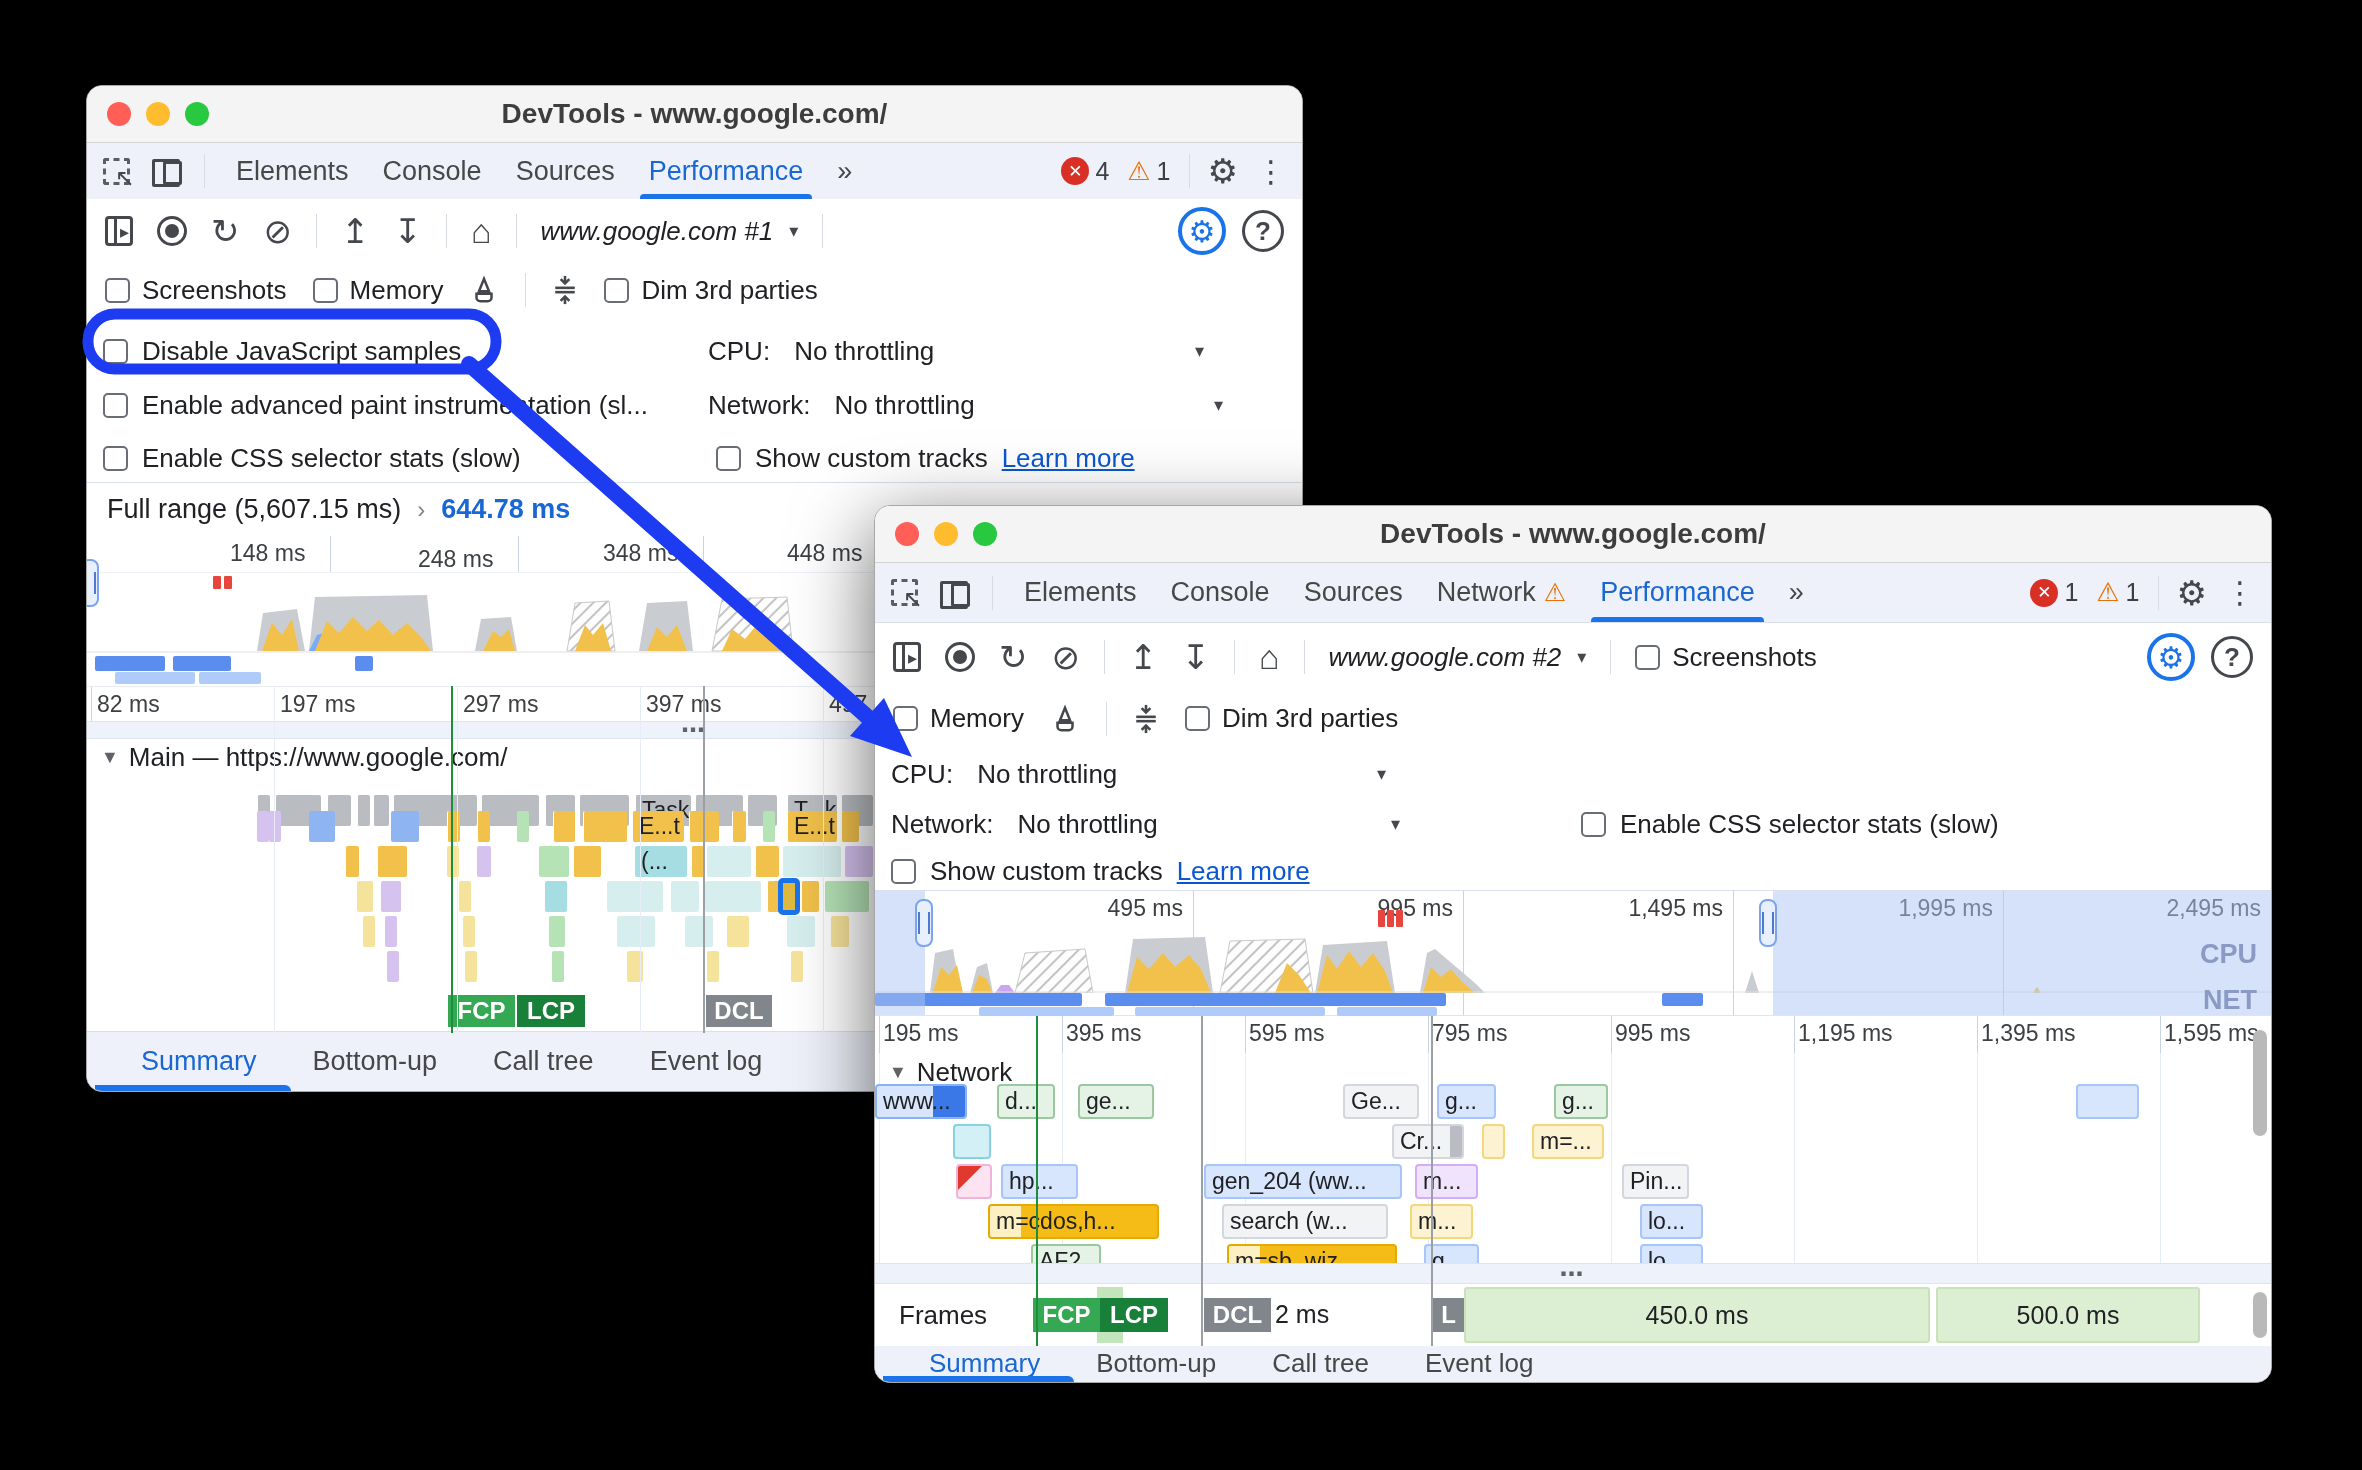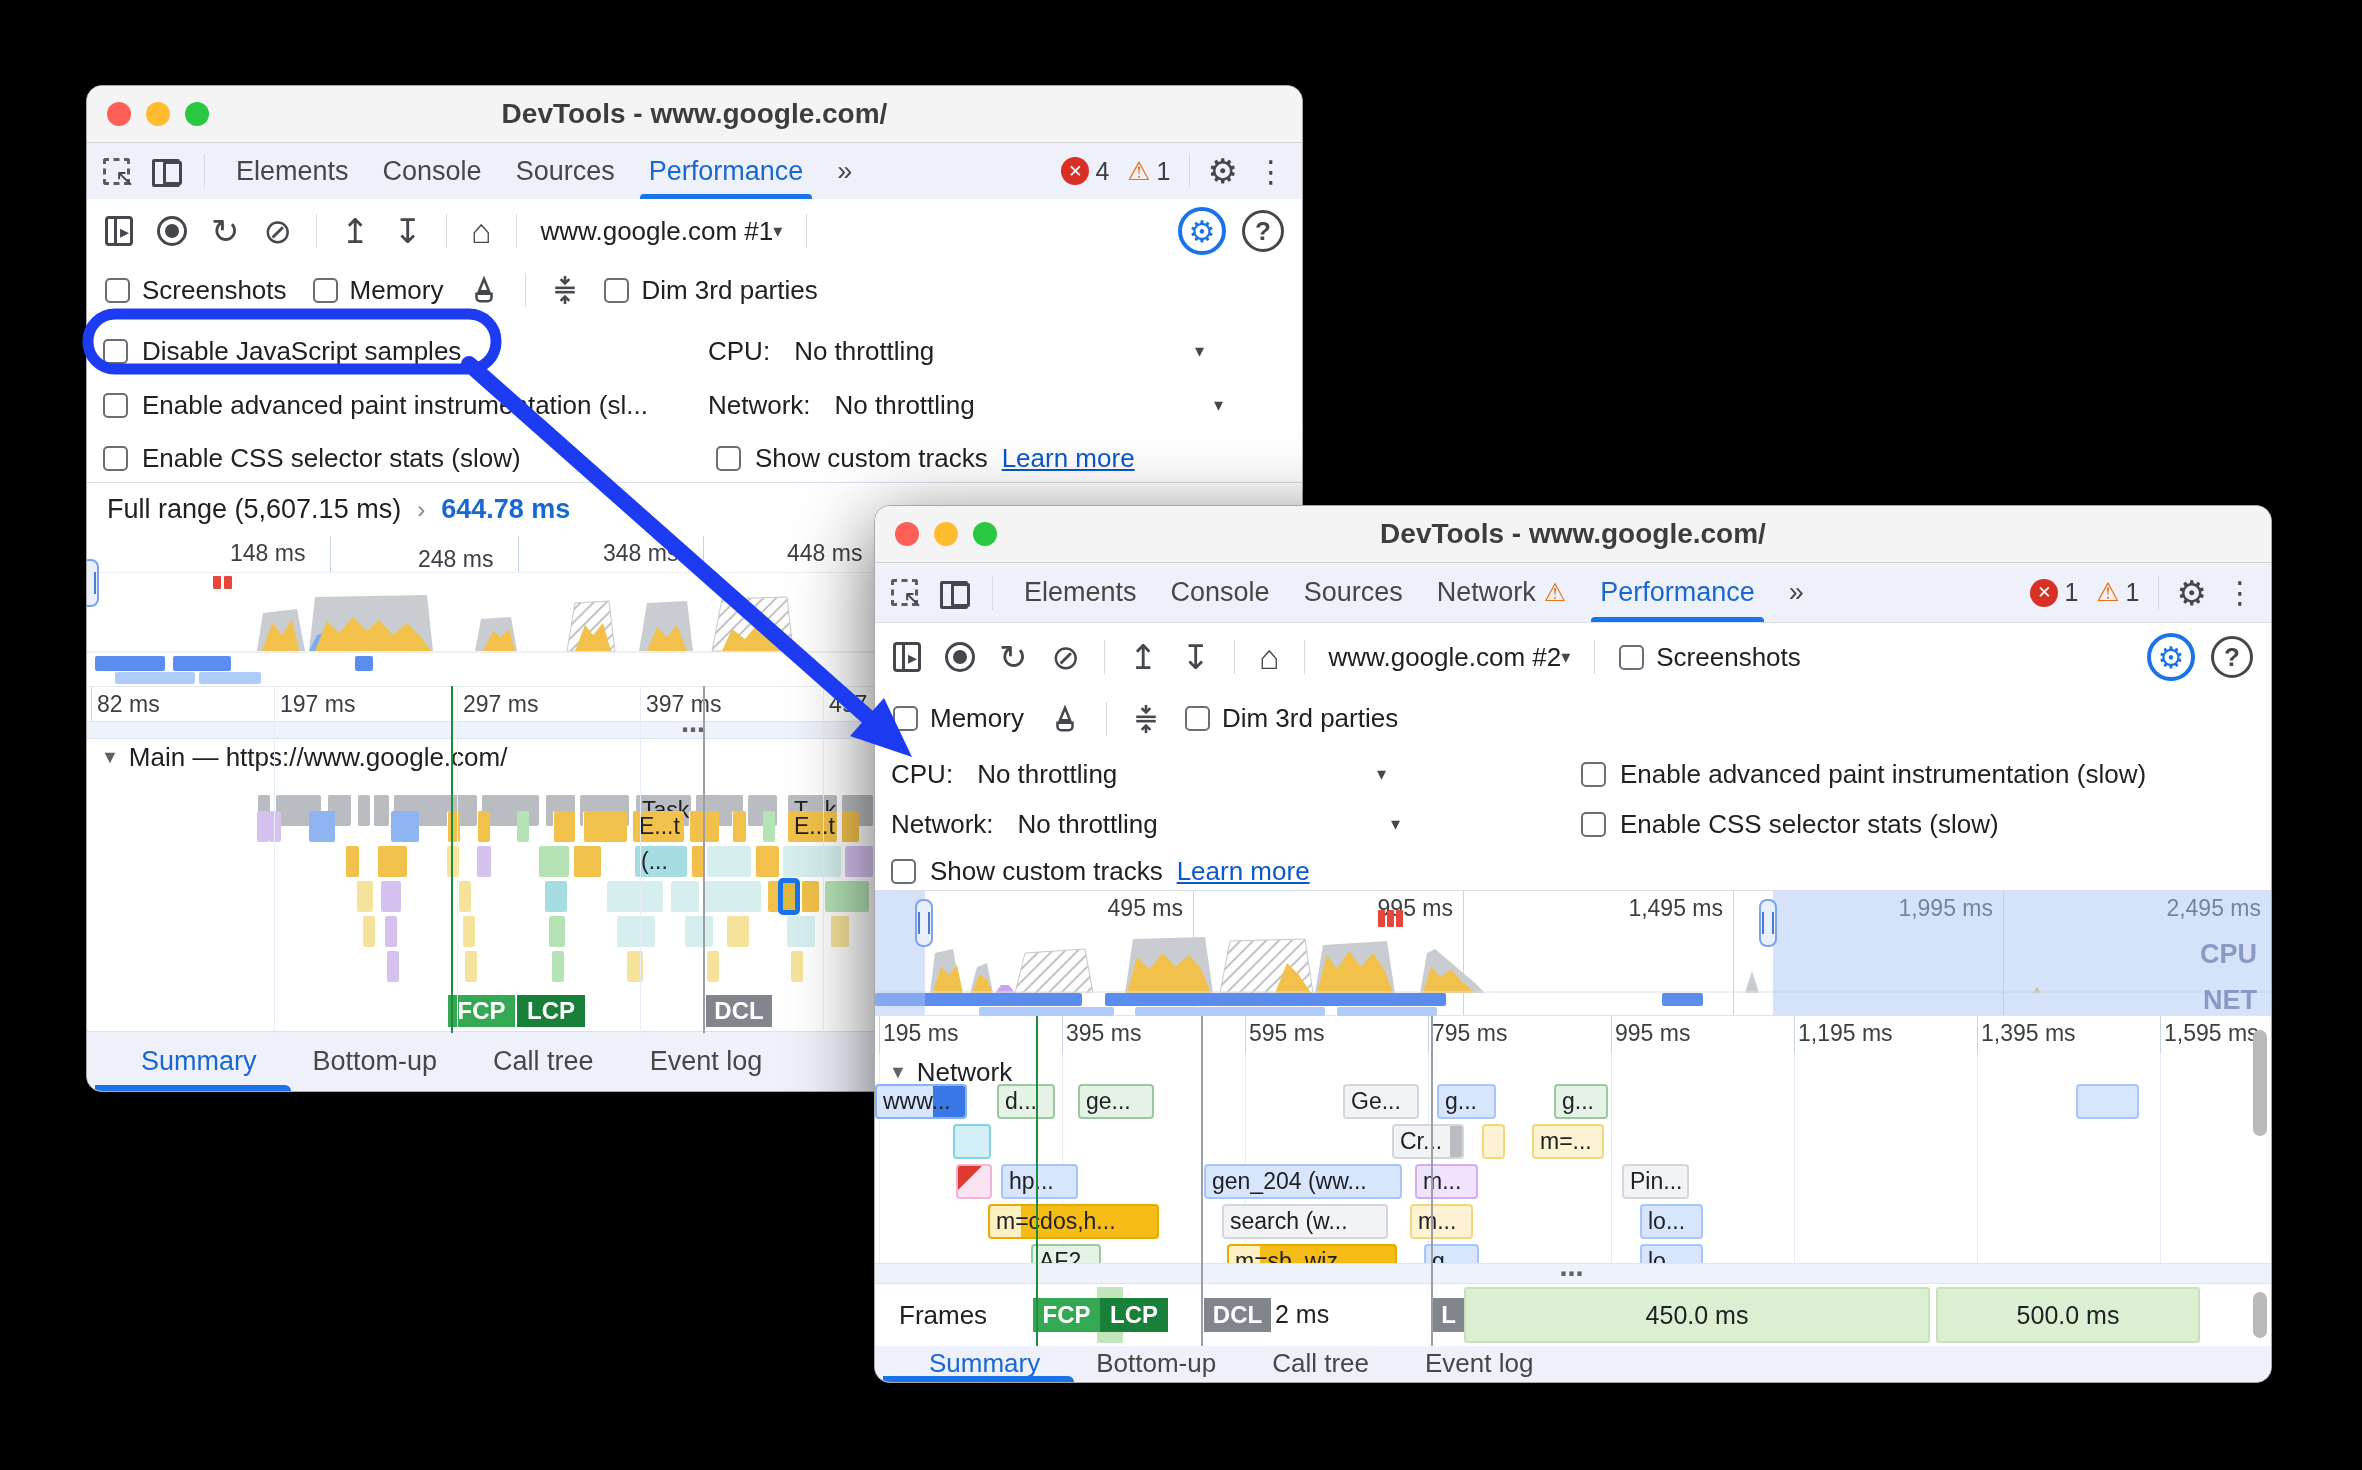--- a/index.html
+++ b/index.html
@@ -44,21 +44,21 @@
 
   .toolbar { position:absolute; left:0; right:0; display:flex; align-items:center; gap:24px; padding:0 18px; background:#fff; font-size:26px; }
   #win1 .toolbar { top:113px; height:64px; } #win2 .toolbar { top:117px; height:68px; }
   .chkrow { position:absolute; left:0; right:0; display:flex; align-items:center; gap:26px; padding:0 18px; background:#fff; font-size:26px; }
   #win1 .chkrow { top:177px; height:54px; } #win2 .chkrow { top:185px; height:55px; }
   .ic-panel { position:relative; width:28px; height:30px; border:3px solid #44474c; border-radius:4px; }
   .ic-panel::before { content:''; position:absolute; left:6px; top:-1px; bottom:-1px; width:3px; background:#44474c; }
   .ic-panel span { position:absolute; right:1px; top:2px; font-size:18px; color:#44474c; }
   .ic-record { position:relative; width:30px; height:30px; border:3px solid #44474c; border-radius:50%; }
   .ic-record::after { content:''; position:absolute; inset:5px; border-radius:50%; background:#44474c; }
-  .tsel { display:flex; align-items:center; white-space:nowrap; color:#202124; }
+  .tsel { display:flex; align-items:center; gap:16px; white-space:nowrap; color:#202124;font-style:italic; }
   .tsel .dd { font-size:18px; color:#44474c; }
   .toolbar-right { margin-left:auto; display:flex; align-items:center; gap:16px; }
   .ic-gearblue { width:48px; height:48px; border:4px solid #1a73e8; border-radius:50%; display:grid; place-items:center; color:#1a73e8; font-size:30px; }
   .ic-help { width:42px; height:42px; border:3px solid #44474c; border-radius:50%; display:grid; place-items:center; color:#44474c; font-size:26px; font-weight:700; }
   .chk { display:flex; align-items:center; gap:12px; white-space:nowrap; }
   .box { width:25px; height:25px; border:2.5px solid #696e76; border-radius:5px; background:#fff; }
 
   .settings { position:absolute; left:0; right:0; background:#fff; border-bottom:1px solid #d9dfeb; font-size:26px; }
   #win1 .settings { top:231px; height:166px; } #win2 .settings { top:240px; height:145px; }
   .srow { position:absolute; display:flex; align-items:center; gap:14px; white-space:nowrap; }
@@ -440,24 +440,20 @@
           <span class="box"></span>
           <span>Dim 3rd parties</span>
         </span>
     </div>
 
     <div class="settings">
       <div class="srow" style="left:16px; top:8px; height:40px; gap:24px;">
         <span>CPU:</span>
           <span>No throttling</span>
         <span class="dd" style="position:absolute; left:486px; font-size:18px; color:#44474c;">▾</span>
-      </div>
-      <div class="srow" style="left:706px; top:8px; height:40px;">
-        <span class="box"></span>
-          <span>Enable advanced paint instrumentation (slow)</span>
       </div>
       <div class="srow" style="left:16px; top:58px; height:40px; gap:24px;">
         <span>Network:</span>
           <span>No throttling</span>
         <span class="dd" style="position:absolute; left:500px; font-size:18px; color:#44474c;">▾</span>
       </div>
       <div class="srow" style="left:706px; top:58px; height:40px;">
         <span class="box"></span>
           <span>Enable CSS selector stats (slow)</span>
       </div>

